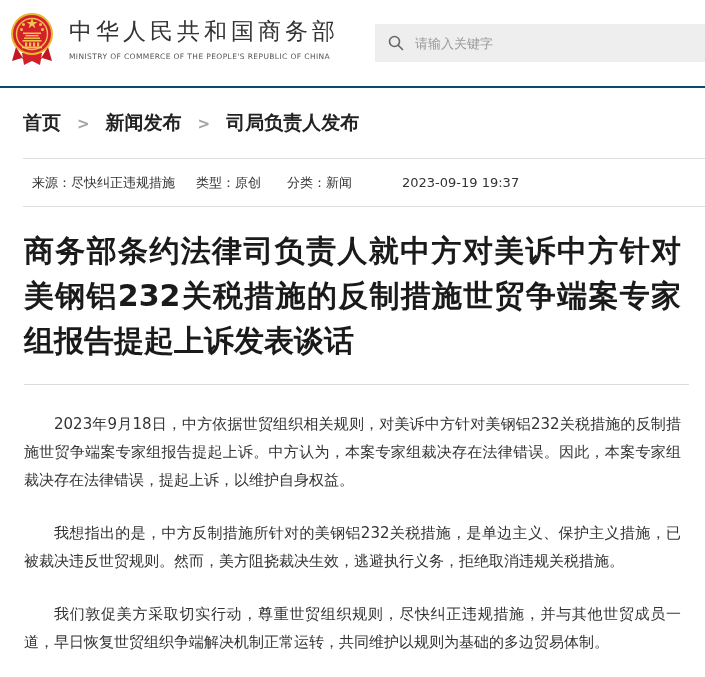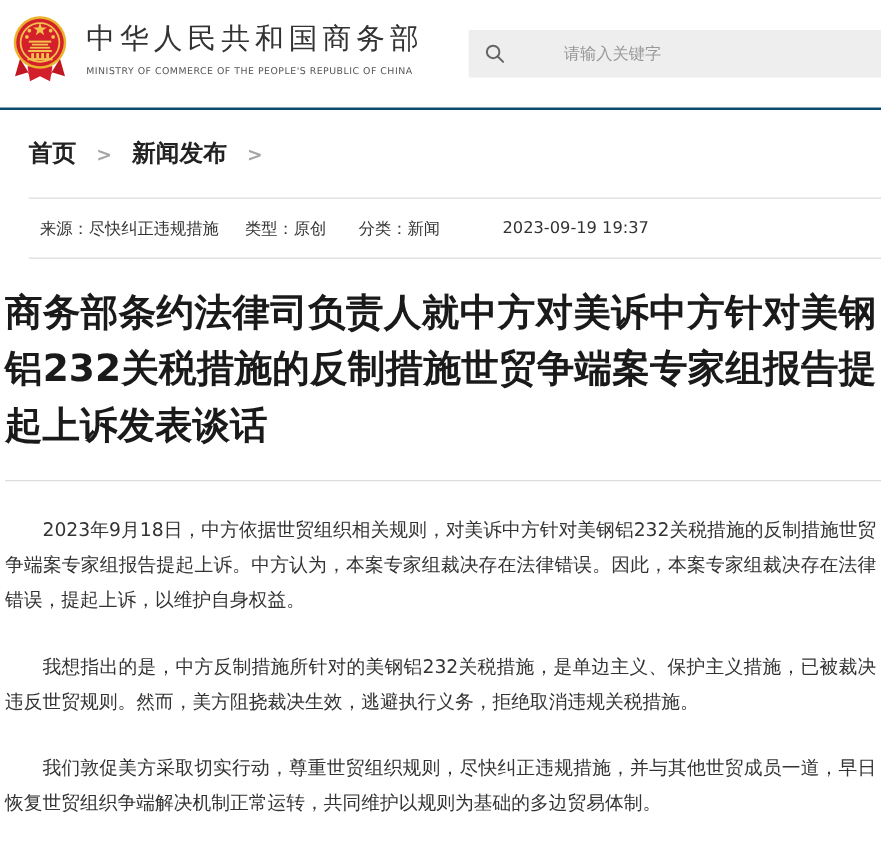--- a/index.html
+++ b/index.html
@@ -28,21 +28,21 @@
     font-size: 23px; font-weight: 400; color: #333;
     letter-spacing: 4px; white-space: nowrap; line-height: 28px;
   }
   .site-subtitle {
     font-size: 7.5px; color: #555; letter-spacing: 0.4px;
     margin-top: 7px; white-space: nowrap;
   }
   .search-box {
     position: absolute; left: 375px; right: 0; top: 24px;
     height: 38px; background: #eeeeee;
-    display: flex; align-items: center; padding-left: 13px; gap: 36px;
+    display: flex; align-items: center; padding-left: 13px;
   }
   .search-box svg { flex: 0 0 auto; }
   .search-input {
     border: none; background: transparent; outline: none;
     font-size: 13px; color: #333; margin-left: 11px; width: 240px;
     font-family: inherit;
   }
   .search-input::placeholder { color: #999; }
 
   
@@ -68,21 +68,21 @@
     border-bottom: 1px solid #dcdcdc;
     display: flex; align-items: center;
     font-size: 13px; color: #333;
     padding-left: 9px;
   }
   .meta-source { margin-right: 21px; }
   .meta-type   { margin-right: 26px; }
   .meta-category { margin-right: 50px; }
 
   
-  .article-wrap { padding: 0 4px; }
+  .article-wrap { padding: 0 24px; }
   .article-title {
     margin-top: 21px;
     font-size: 30px; font-weight: bold; color: #1a1a1a;
     line-height: 45px;
     text-align: justify;
   }
   .title-divider {
     height: 1px; background: #dcdcdc;
     margin-top: 21px; margin-bottom: 25px;
     margin-right: -8px;
@@ -140,20 +140,21 @@
     </svg>
     <input class="search-input" type="text" placeholder="请输入关键字" style="">
   </div>
 </header>
 
 <nav class="breadcrumb-row">
   <a class="crumb">首页</a>
   <span class="crumb-sep">&gt;</span>
   <a class="crumb">新闻发布</a>
   <span class="crumb-sep">&gt;</span>
+  <a class="crumb">司局负责人发布</a>
 </nav>
 
 <div class="meta-row">
   <span class="meta-source">来源：尽快纠正违规措施</span>
   <span class="meta-type">类型：原创</span>
   <span class="meta-category">分类：新闻</span>
   <span class="meta-datetime">2023-09-19 19:37</span>
 </div>
 
 <main class="article-wrap">

